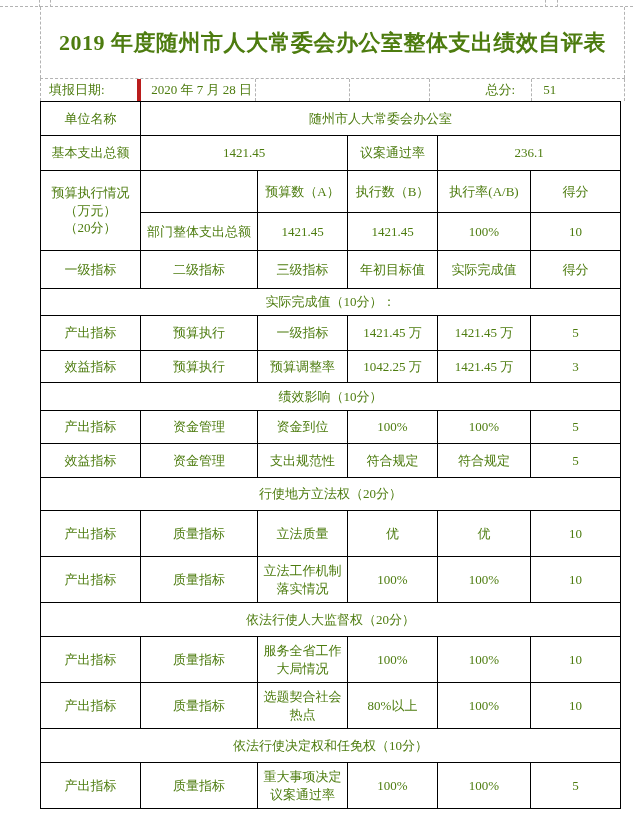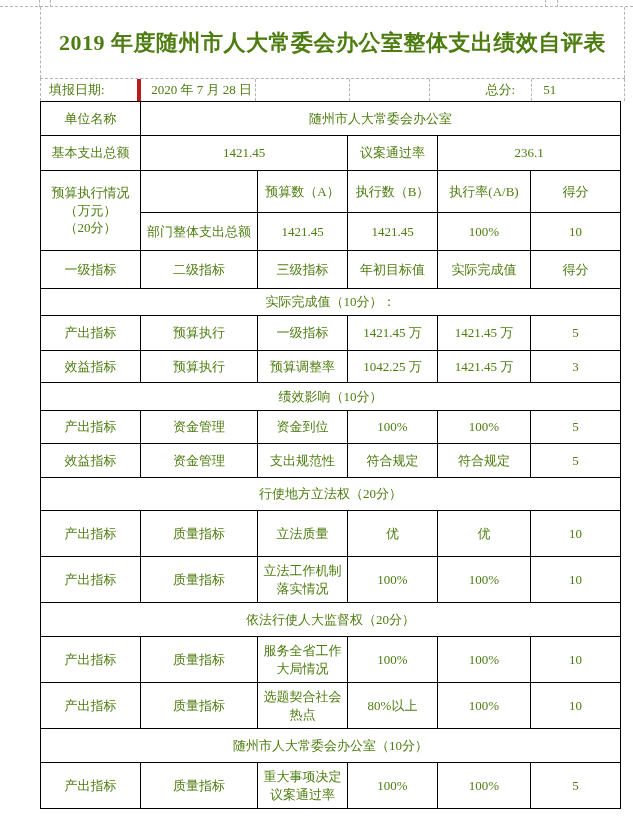--- a/index.html
+++ b/index.html
@@ -205,21 +205,21 @@
       <td>产出指标</td>
       <td>质量指标</td>
       <td class="wrap">选题契合社会
 热点</td>
       <td>80%以上</td>
       <td>100%</td>
       <td>10</td>
     </tr>
 
     <tr class="h34">
-      <td class="band" colspan="6">随州市人大常委会办公室（10分）</td>
+      <td class="band" colspan="6">依法行使决定权和任免权（10分）</td>
     </tr>
     <tr class="h46">
       <td>产出指标</td>
       <td>质量指标</td>
       <td class="wrap">重大事项决定
 议案通过率</td>
       <td class="vt">100%</td>
       <td class="vt">100%</td>
       <td>5</td>
     </tr>

